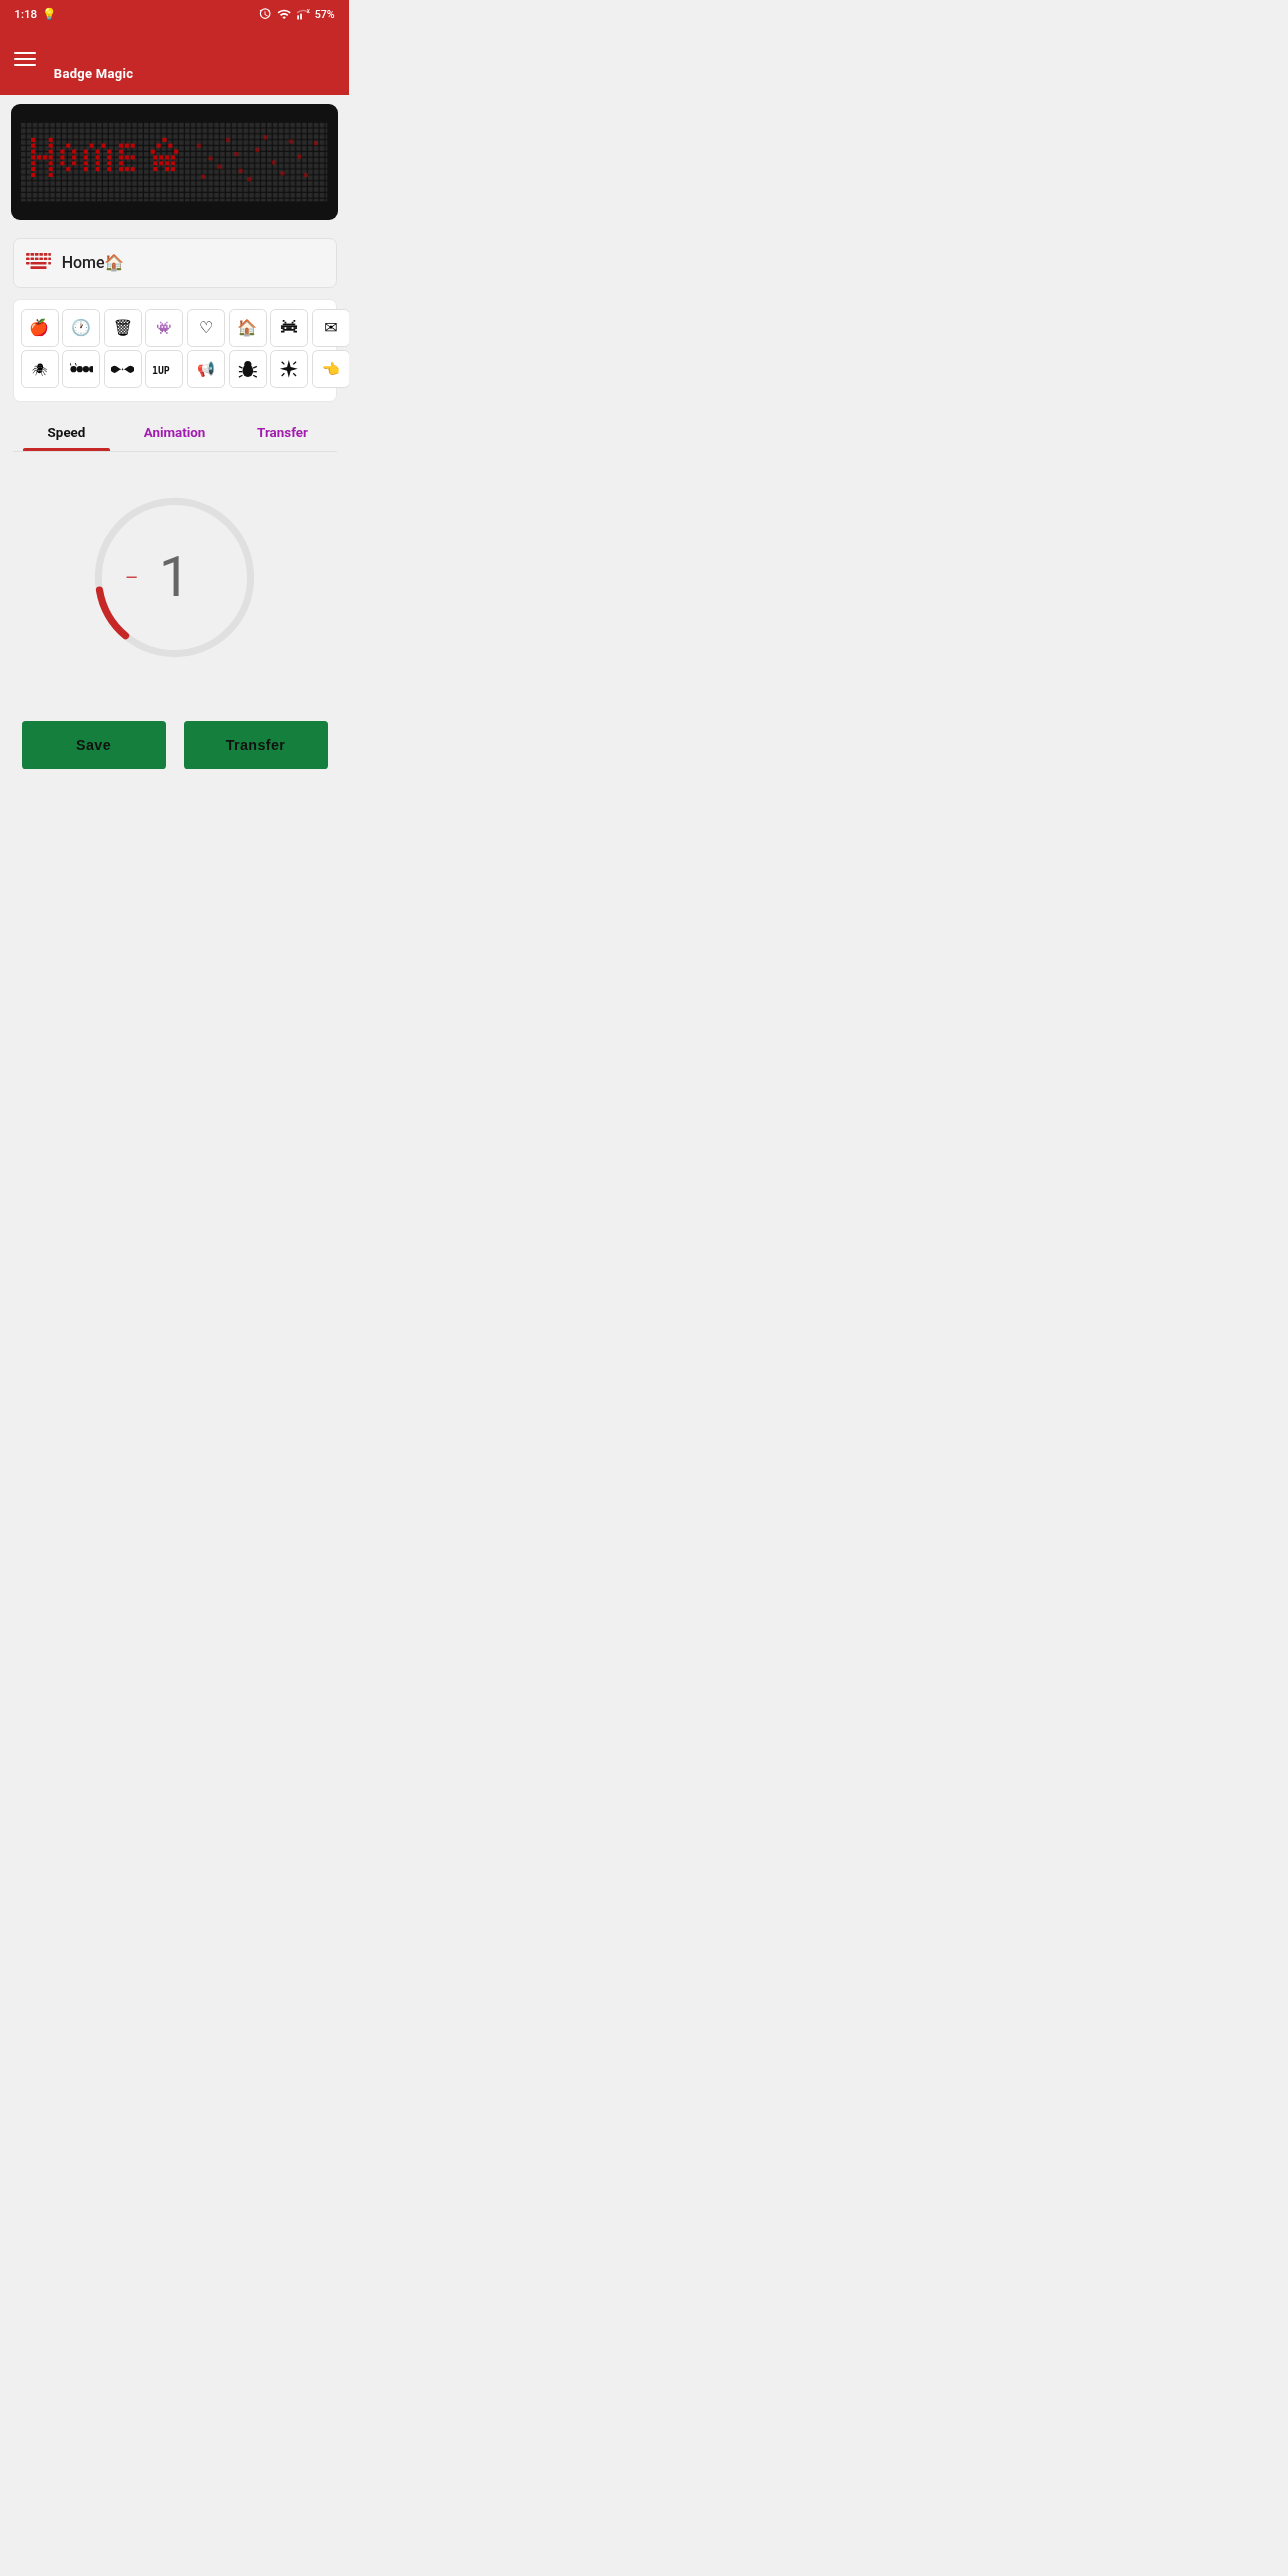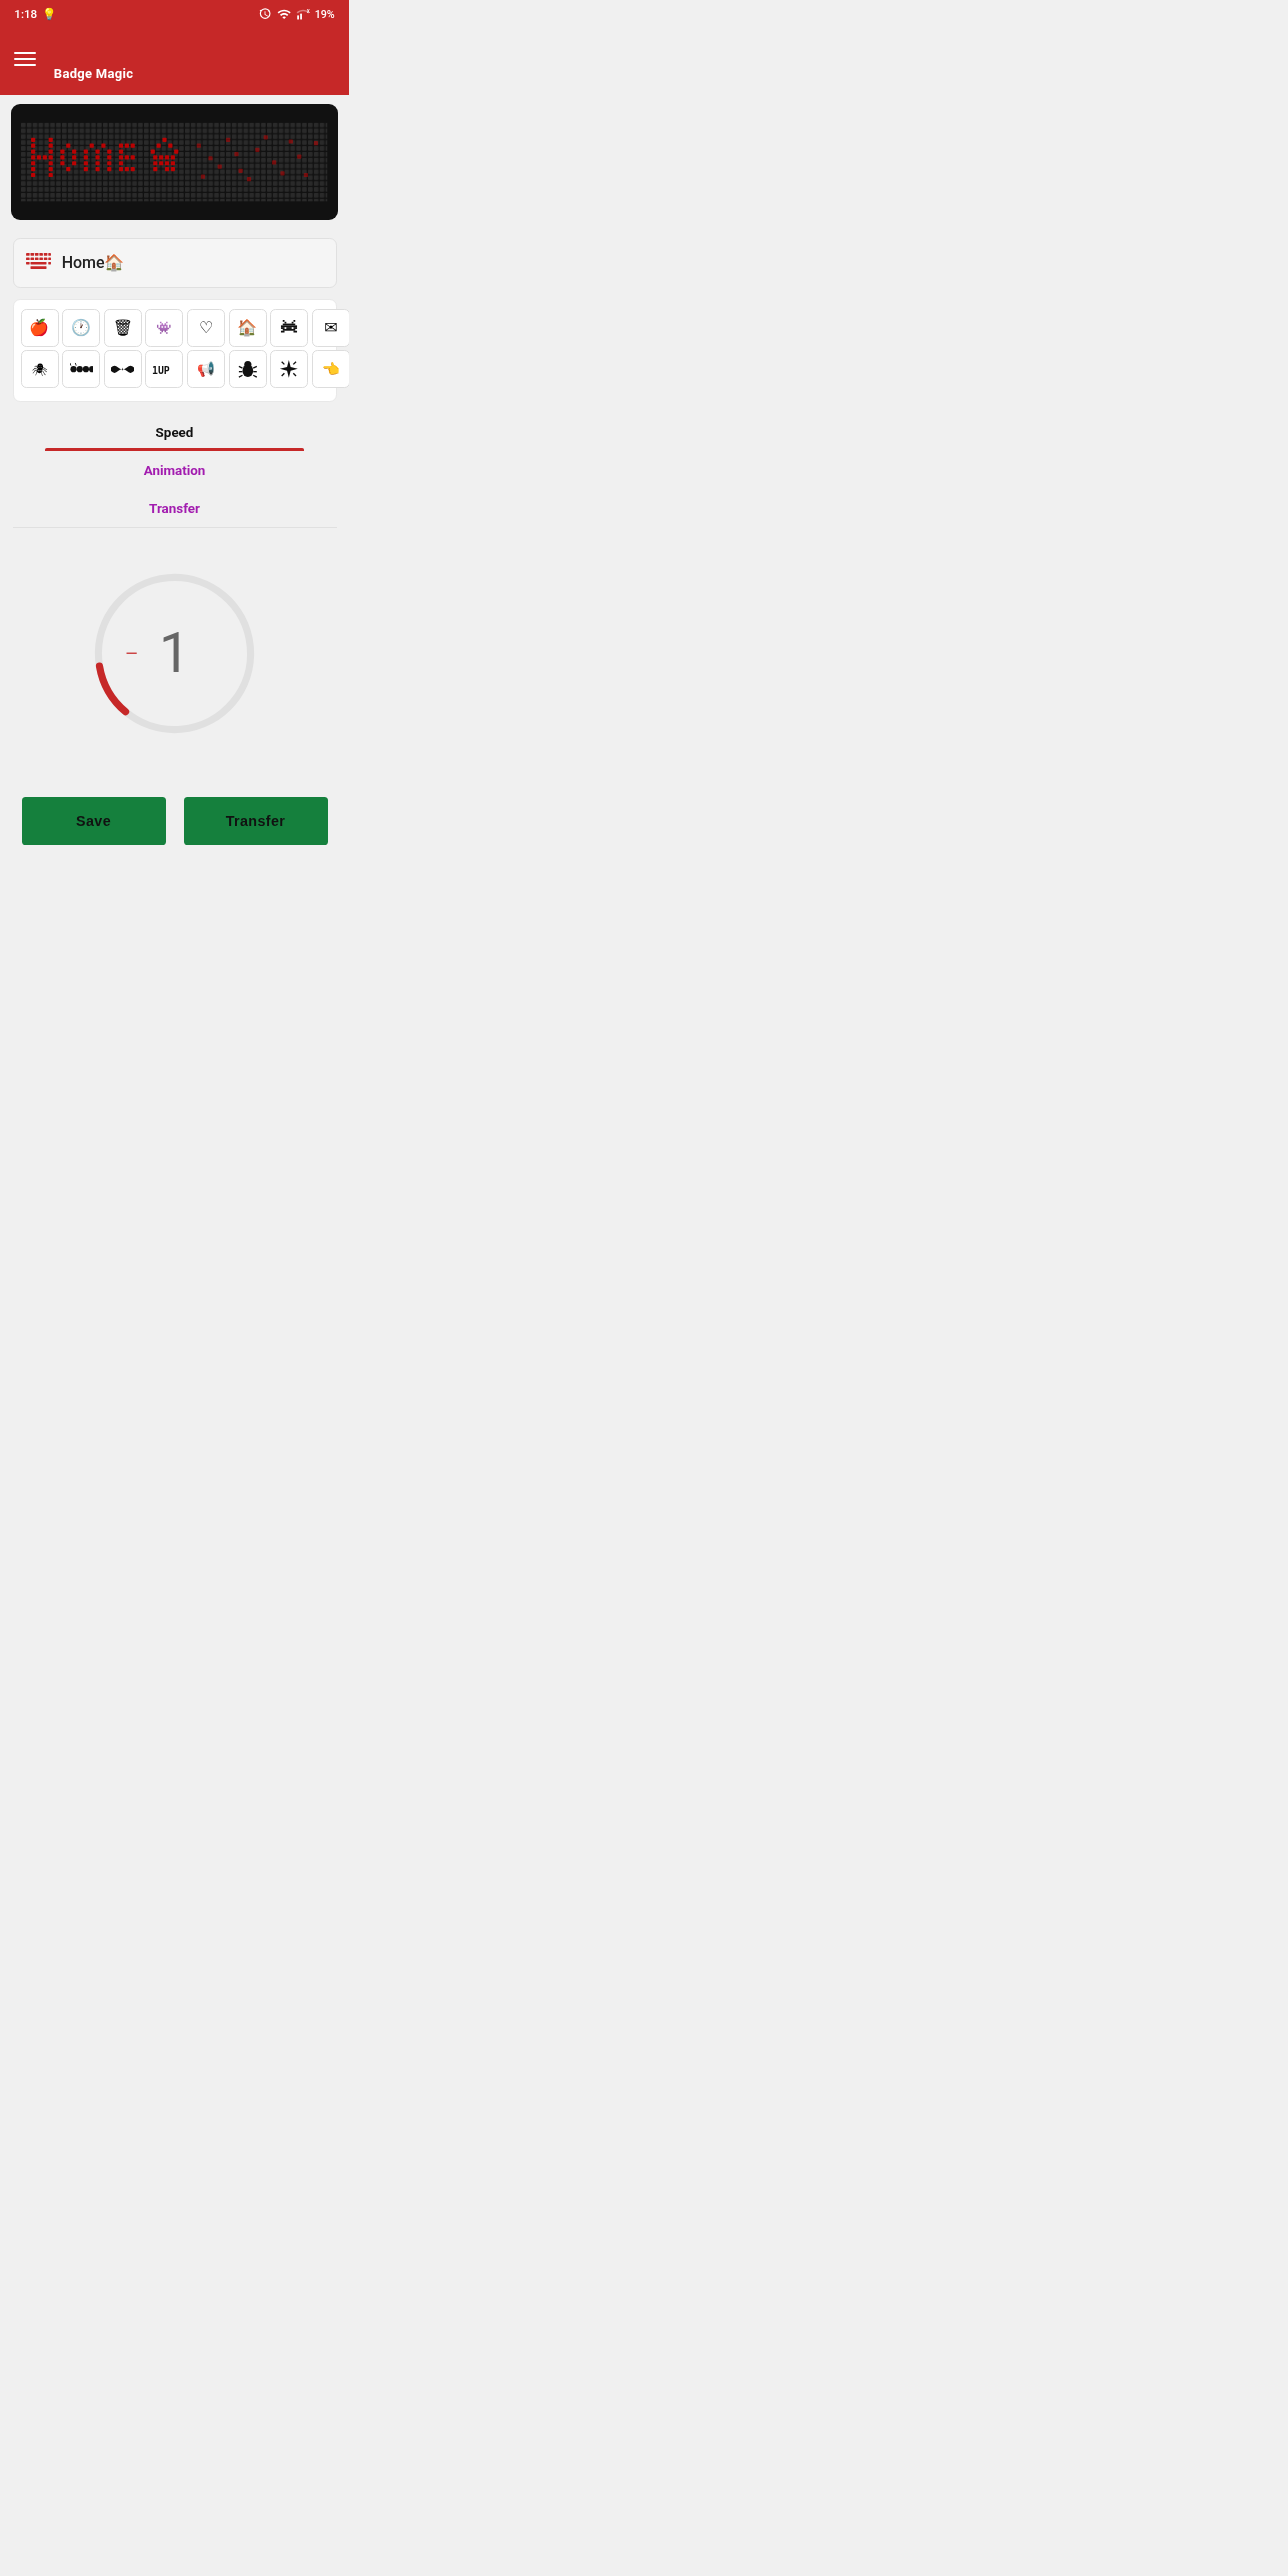--- a/index.html
+++ b/index.html
@@ -119,21 +119,20 @@
       border: 1.8px solid #c62828;
       color: #c62828;
       font-size: 19.7px;
     }
 
     
     .tabs {
       display: flex;
       margin-bottom: 0;
       border-bottom: 0.9px solid #e0e0e0;
-      flex-direction: column;
     }
     .tab {
       flex: 1;
       text-align: center;
       padding: 12.5px 0 10.7px;
       font-size: 13.4px;
       font-weight: 700;
       color: #a21caf;
       cursor: pointer;
       position: relative;
@@ -222,21 +221,21 @@
     <svg width="14.3" height="14.3" viewBox="0 0 24 24" fill="white">
         <path d="M1 9l2 2c4.97-4.97 13.03-4.97 18 0l2-2C16.93 2.93 7.08 2.93 1 9zm8 8l3 3 3-3c-1.65-1.66-4.34-1.66-6 0zm-4-4l2 2c2.76-2.76 7.24-2.76 10 0l2-2C15.14 9.14 8.87 9.14 5 13z"></path>
       </svg>
 
     <svg width="14.3" height="14.3" viewBox="0 0 24 24" fill="white" style="font-size:12px">
         <path d="M1 9l2 2c4.97-4.97 13.03-4.97 18 0l2-2C16.93 2.93 7.08 2.93 1 9z" opacity="0.4"></path>
         <text x="18" y="10" font-size="8" fill="white">X</text>
         <rect x="2" y="14" width="3" height="7" rx="1"></rect>
         <rect x="7" y="11" width="3" height="10" rx="1"></rect>
       </svg>
-    <span>19%</span>
+    <span>57%</span>
   </div>
 </div>
 
 <div class="app-bar">
   <div class="hamburger">
     <span></span>
       <span></span>
       <span></span>
   </div>
   <span class="app-title">Badge Magic</span>

